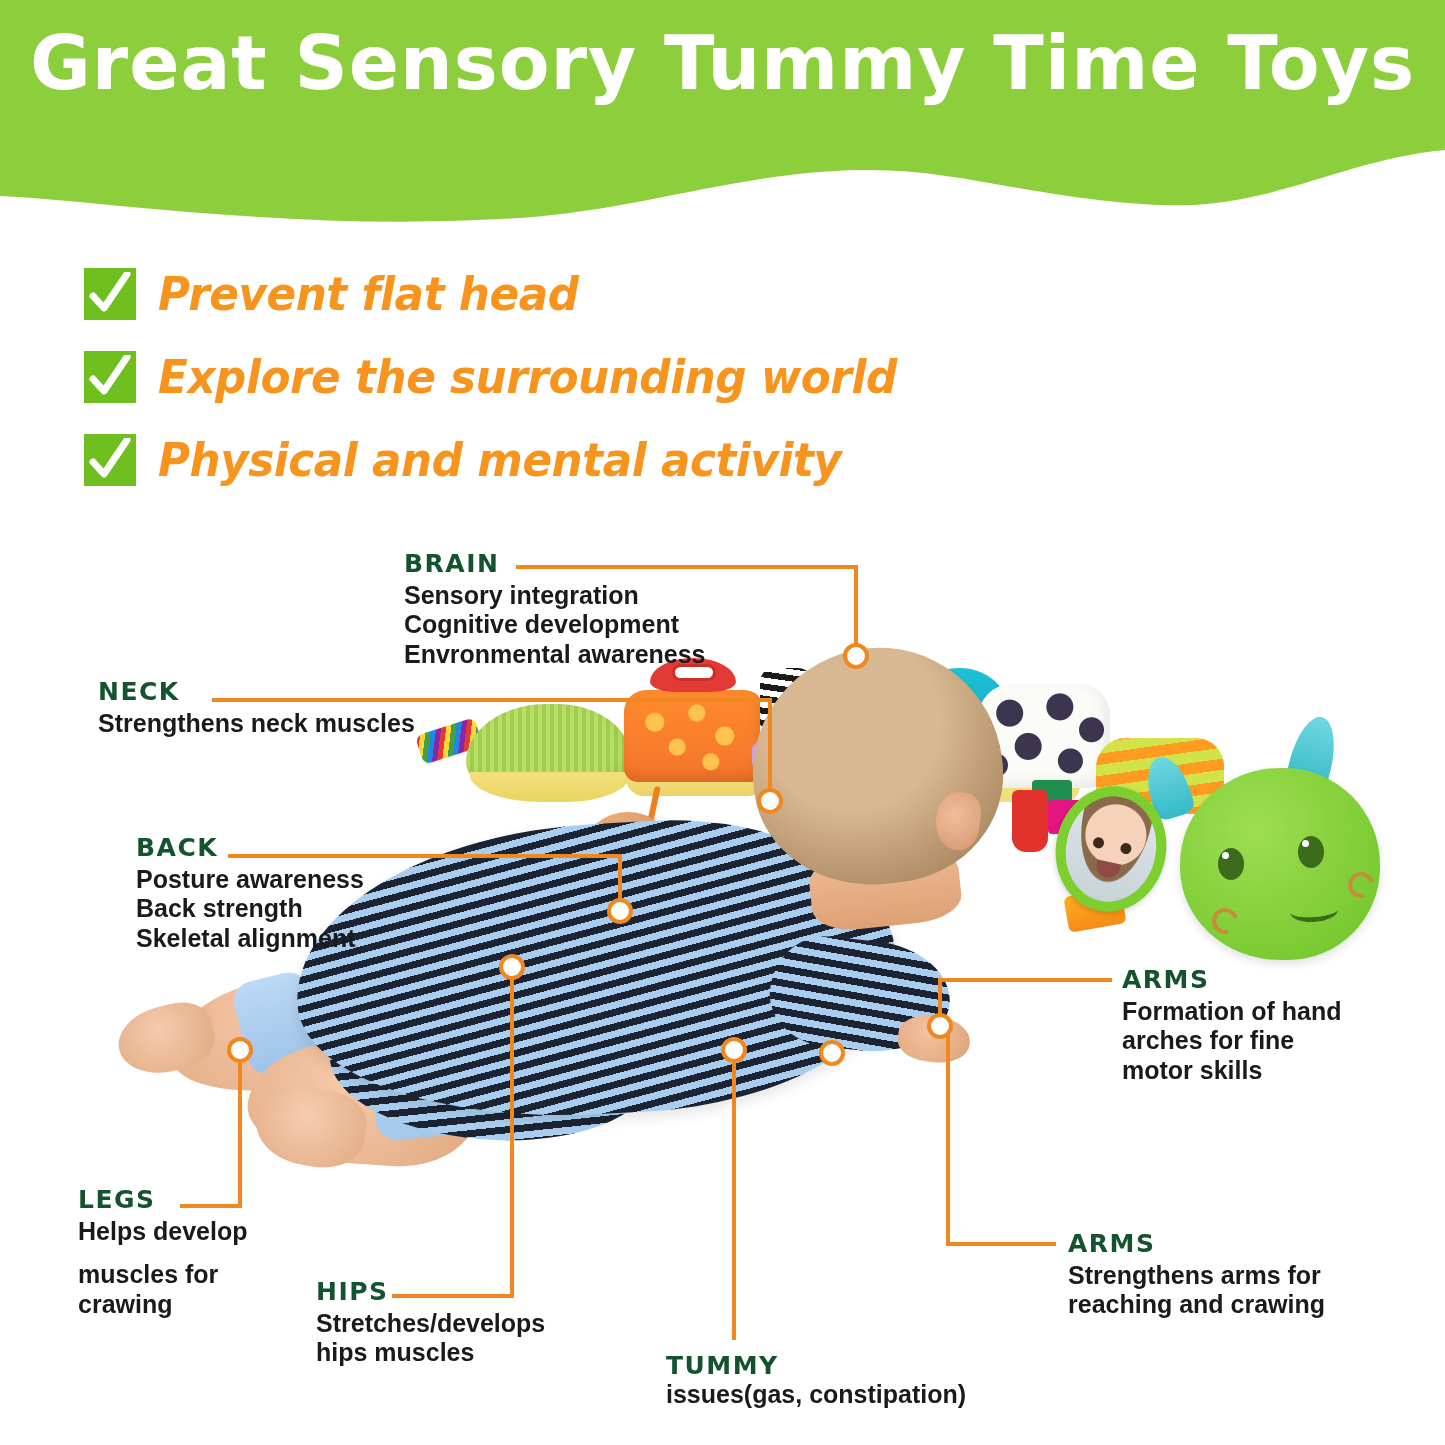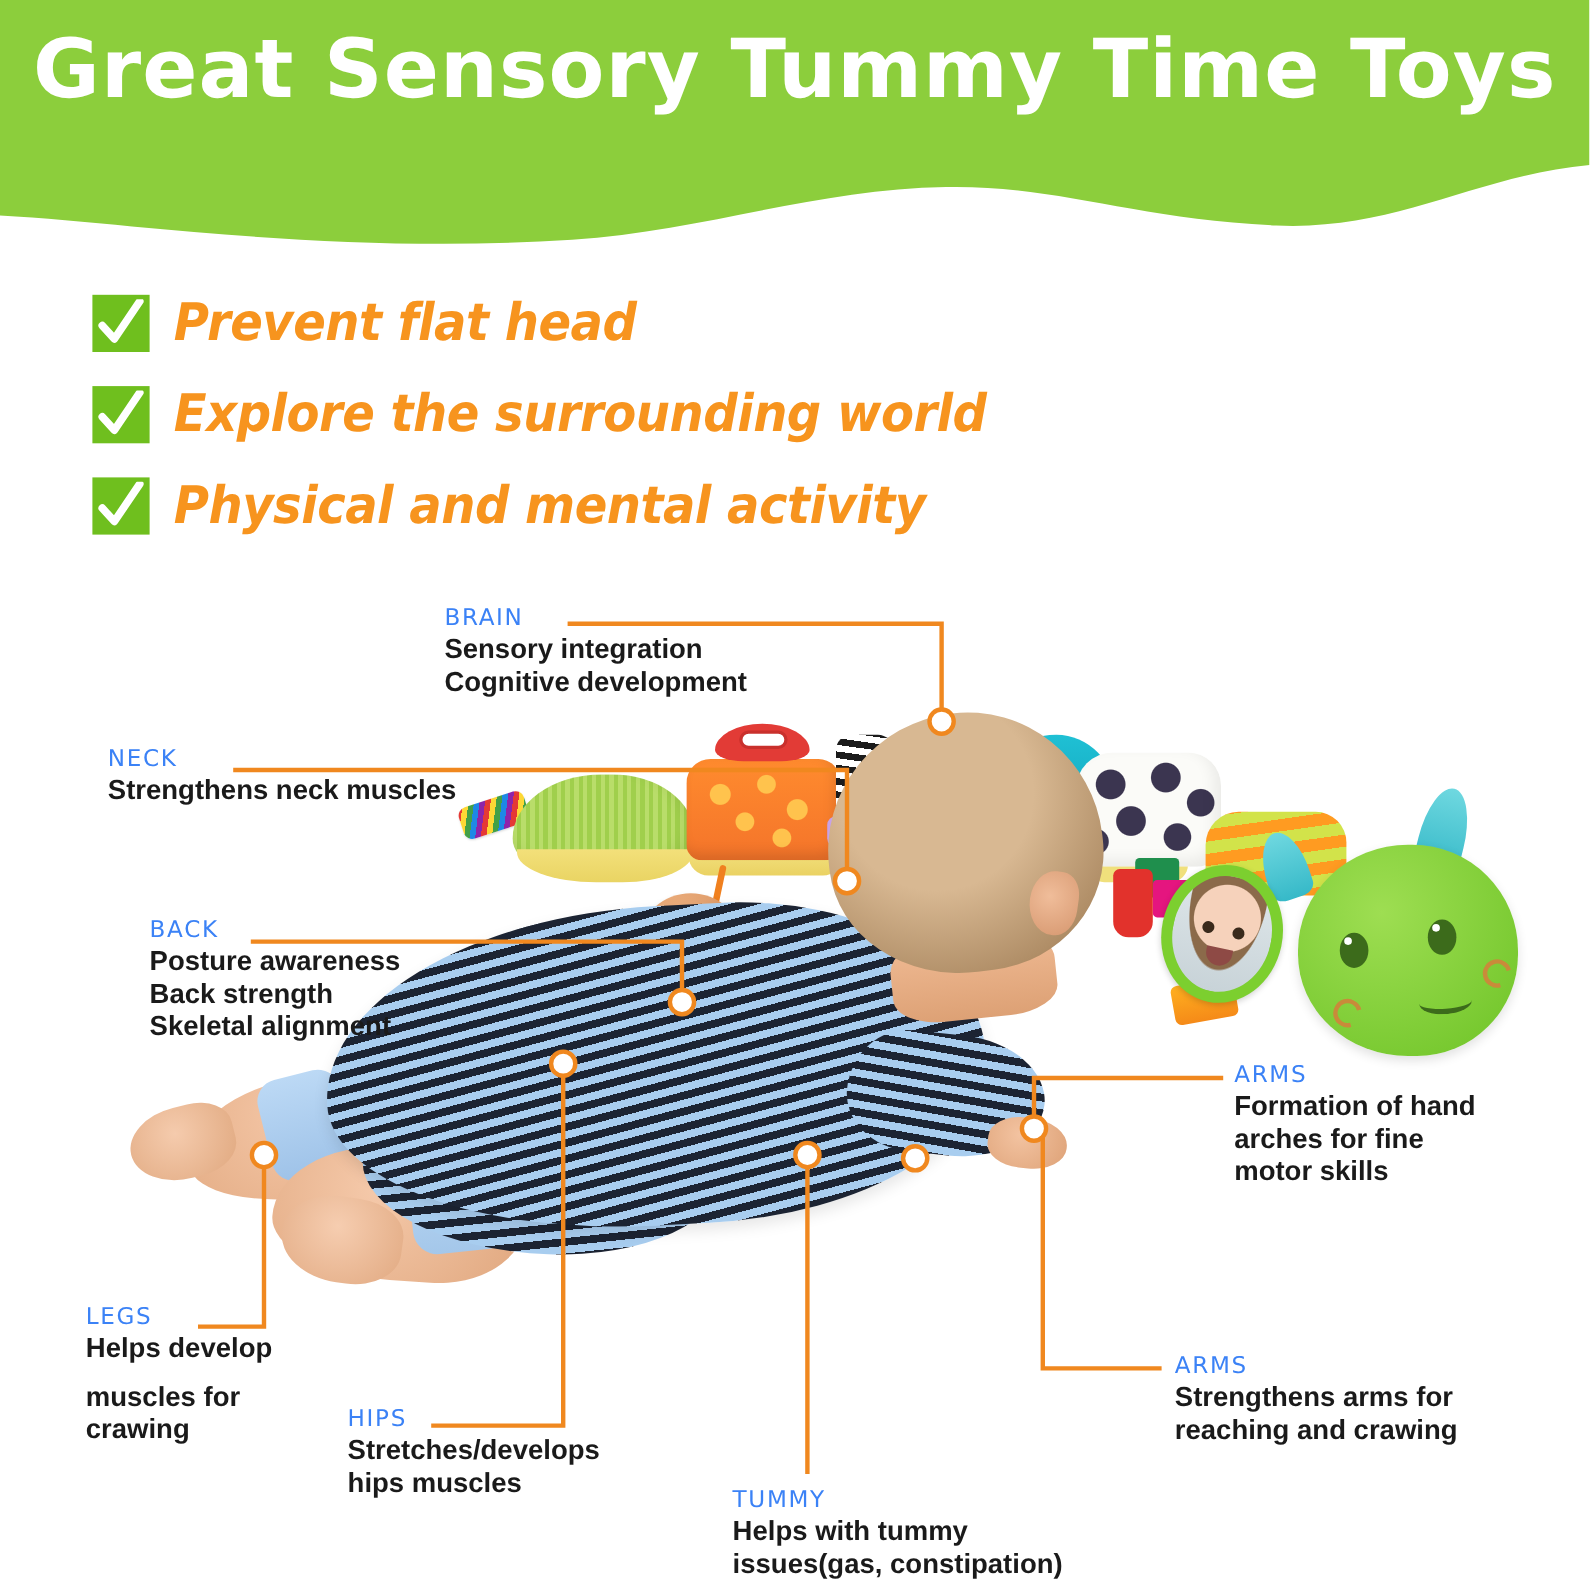--- a/index.html
+++ b/index.html
@@ -332,24 +332,24 @@
 
   
   #connectors {
     position:absolute; left:0; top:0; width:1445px; height:1445px;
     pointer-events:none;
   }
 
   
   .callout { position:absolute; }
   .callout-title {
-    color:#3b82f6;
+    color:#14532d;
     font-family:"DejaVu Sans", sans-serif;
-    font-weight:normal;
-    font-size:21px;
+    font-weight:bold;
+    font-size:25px;
     letter-spacing:1.5px;
     line-height:1.1;
     white-space:nowrap;
   }
   .callout-body {
     color:#1a1a1a;
     font-family:"Liberation Sans", sans-serif;
     font-weight:bold;
     font-size:25px;
     line-height:1.18;
@@ -497,20 +497,21 @@
     <circle cx="512" cy="967" r="11"></circle>
     <circle cx="734" cy="1050" r="11"></circle>
     <circle cx="832" cy="1053" r="11"></circle>
   </g>
 </svg>
 
 <div class="callout" id="callout-brain">
   <div class="callout-title">BRAIN</div>
   <div class="callout-body">Sensory integration</div>
   <div class="callout-body" style="margin-top:0">Cognitive development</div>
+  <div class="callout-body" style="margin-top:0">Envronmental awareness</div>
 </div>
 
 <div class="callout" id="callout-neck">
   <div class="callout-title">NECK</div>
   <div class="callout-body">Strengthens neck muscles</div>
 </div>
 
 <div class="callout" id="callout-back">
   <div class="callout-title">BACK</div>
   <div class="callout-body">Posture awareness</div>
@@ -533,21 +534,20 @@
 </div>
 
 <div class="callout" id="callout-hips">
   <div class="callout-title">HIPS</div>
   <div class="callout-body">Stretches/develops</div>
   <div class="callout-body" style="margin-top:0">hips muscles</div>
 </div>
 
 <div class="callout" id="callout-tummy">
   <div class="callout-title">TUMMY</div>
-  <div class="callout-body">Helps with tummy</div>
   <div class="callout-body" style="margin-top:0">issues(gas, constipation)</div>
 </div>
 
 <div class="callout" id="callout-arms">
   <div class="callout-title">ARMS</div>
   <div class="callout-body">Strengthens arms for</div>
   <div class="callout-body" style="margin-top:0">reaching and crawing</div>
 </div>
 
 </body></html>

